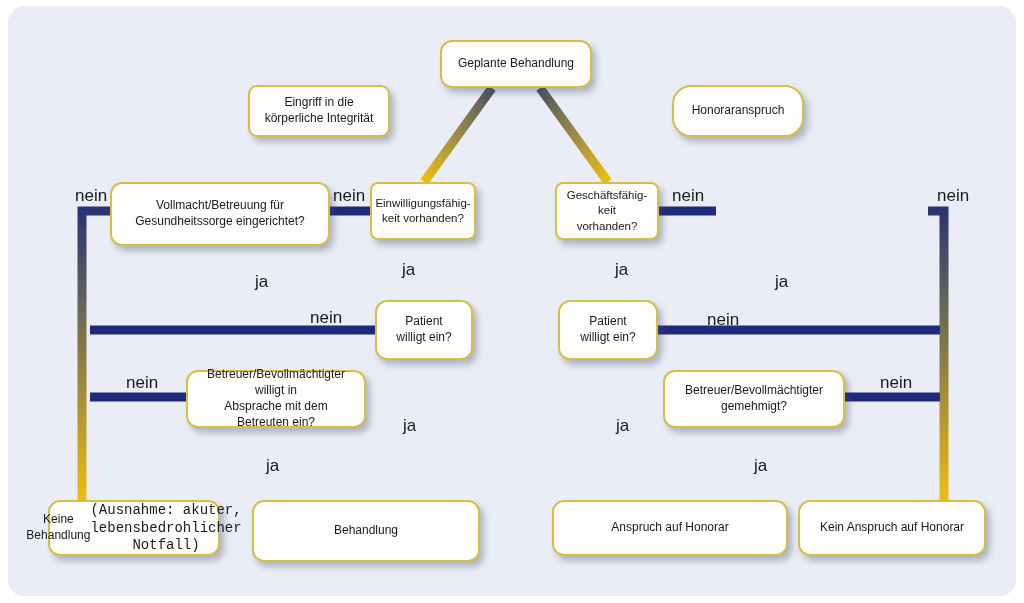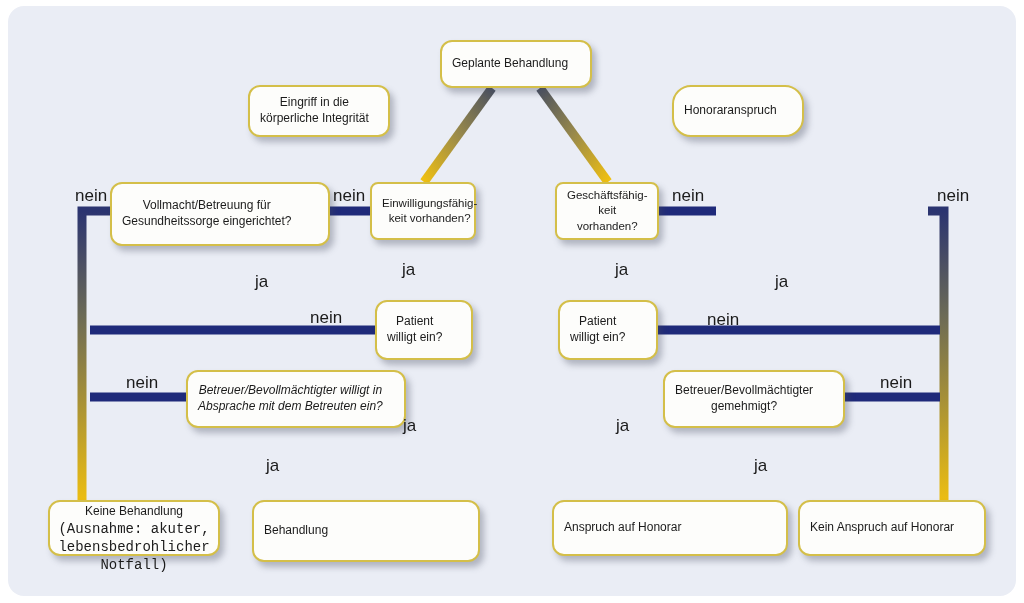--- a/index.html
+++ b/index.html
@@ -36,20 +36,21 @@
   }
   .node {
     position: absolute;
     box-sizing: border-box;
     background: #fdfdfb;
     border: 2px solid #d4bf49;
     border-radius: 12px;
     box-shadow: 4px 5px 6px rgba(70,75,95,0.35);
     display: flex;
     align-items: center;
+    justify-content: center;
     text-align: center;
     color: #1b1b1b;
     font-size: 12px;
     line-height: 1.32;
     padding: 2px 10px;
   }
   .node .txt { display: block; white-space: pre-line; }
   .node.small { font-size: 11.5px; border-radius: 8px; }
   .node .sub {
     display: block;
@@ -131,21 +132,21 @@
 
     <line x1="608" y1="360" x2="608" y2="502" stroke="url(#gDown)" stroke-width="9"></line>
 
     <line x1="755" y1="427" x2="755" y2="502" stroke="url(#gDown)" stroke-width="9"></line>
   </svg>
 
   <div class="node" style="left:440px; top:40px; width:152px; height:48px;">
     <span class="txt">Geplante Behandlung</span>
   </div>
 
-  <div class="node" style="left:248px; top:85px; width:142px; height:52px;">
+  <div class="node" style="left:248px; top:85px; width:142px; height:52px;border-radius:9px;">
     <span class="txt">Eingriff in die
 körperliche Integrität</span>
   </div>
 
   <div class="node" style="left:672px; top:85px; width:132px; height:52px;border-radius:19px;">
     <span class="txt">Honoraranspruch</span>
   </div>
 
   <div class="node" style="left:110px; top:182px; width:220px; height:64px;">
     <span class="txt">Vollmacht/Betreuung für
@@ -166,31 +167,31 @@
   <div class="node" style="left:375px; top:300px; width:98px; height:60px;">
     <span class="txt">Patient
 willigt ein?</span>
   </div>
 
   <div class="node" style="left:558px; top:300px; width:100px; height:60px;">
     <span class="txt">Patient
 willigt ein?</span>
   </div>
 
-  <div class="node" style="left:186px; top:370px; width:220px; height:58px;font-style:italic;">
+  <div class="node" style="left:186px; top:370px; width:180px; height:58px;">
     <span class="txt">Betreuer/Bevollmächtigter willigt in
 Absprache mit dem Betreuten ein?</span>
   </div>
 
   <div class="node" style="left:663px; top:370px; width:182px; height:58px;">
     <span class="txt">Betreuer/Bevollmächtigter
 gemehmigt?</span>
   </div>
 
-  <div class="node" style="left:48px; top:500px; width:172px; height:56px; flex-direction:column;">
+  <div class="node" style="left:48px; top:500px; width:172px; height:56px; flex-direction:row;">
     <span class="main">Keine Behandlung</span>
     <span class="sub">(Ausnahme: akuter,
 lebensbedrohlicher Notfall)</span>
   </div>
 
   <div class="node" style="left:252px; top:500px; width:228px; height:62px;">
     <span class="txt">Behandlung</span>
   </div>
 
   <div class="node" style="left:798px; top:500px; width:188px; height:56px;">

